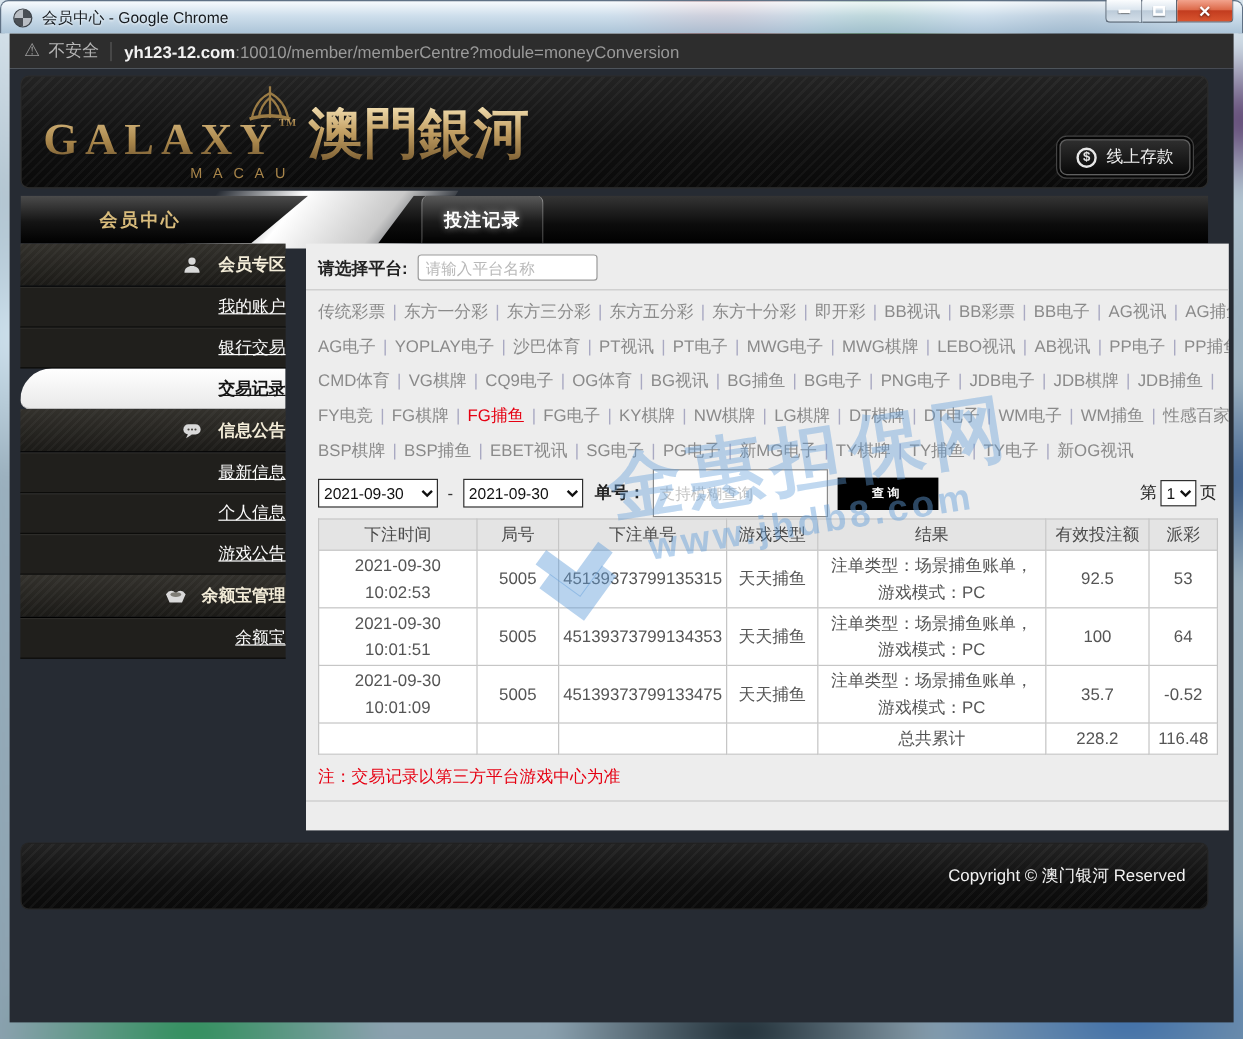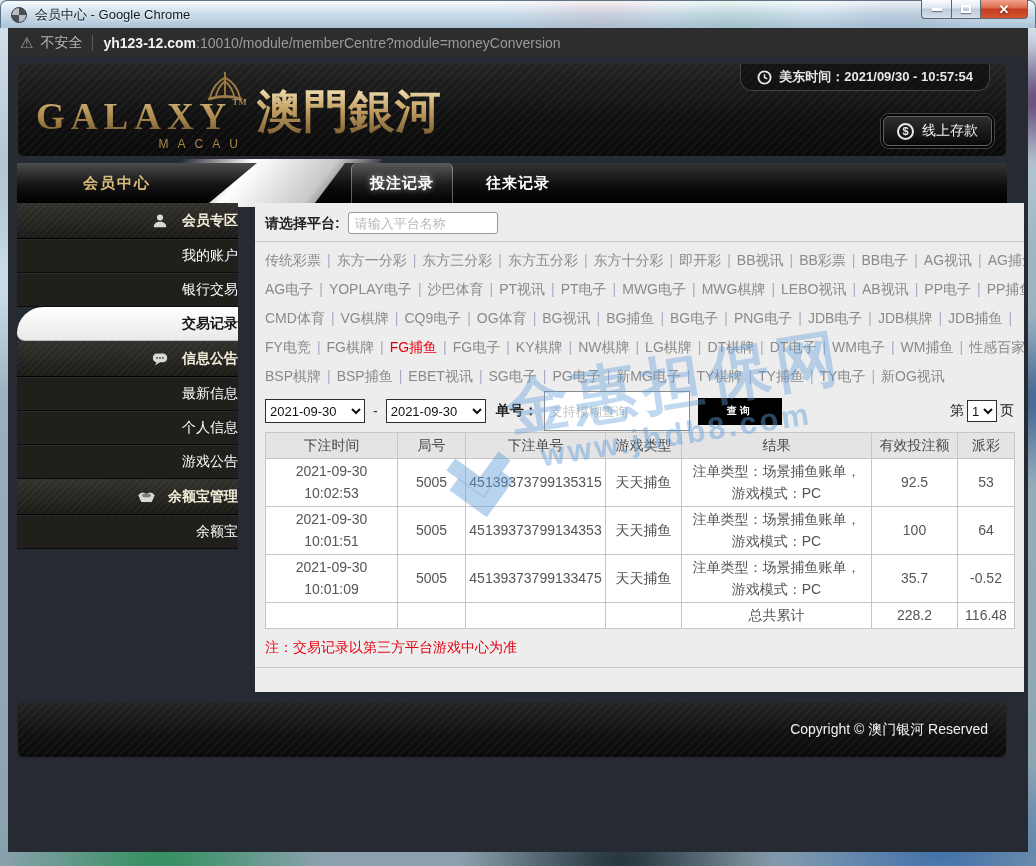--- a/index.html
+++ b/index.html
@@ -100,21 +100,21 @@
 
   
   .main-row { position:absolute; left:9px; top:146px; width:990px; }
   .sidebar { position:absolute; left:0; top:0; width:221px; }
   .sb-item { display:flex; align-items:center; cursor:pointer;justify-content:flex-end; }
   .sb-item.section { height:36px; padding-left:16px; gap:12px; color:#f3ecd8; font-size:14px; font-weight:bold;
     background:linear-gradient(180deg,#32302b 0%, #1b1a17 100%); border-bottom:1px solid #000;
     background-image:repeating-linear-gradient(135deg, rgba(255,255,255,.03) 0 2px, rgba(0,0,0,0) 2px 5px),
       linear-gradient(180deg,#33312c 0%, #1b1a17 100%); }
   .sb-item.sub { height:34px; padding-left:24px; color:#fdfdfd; font-size:14px; background:#201f1c;
-    border-bottom:1px solid #0c0c0a; box-shadow:inset 0 1px 0 rgba(255,255,255,.06); }
+    border-bottom:1px solid #0c0c0a; box-shadow:inset 0 1px 0 rgba(255,255,255,.06);text-decoration:underline; }
   .sb-item.sub.active { background:linear-gradient(180deg,#ffffff 0%, #e9e9e9 100%); color:#141414; font-weight:bold;
     border-radius:34px 0 0 10px; border-bottom:1px solid #bbb; box-shadow:none; }
   .sb-icon { width:20px; display:flex; justify-content:center; }
 
   
   .content { position:absolute; left:238px; top:0; width:769px; height:489px; background:#ededed; overflow:hidden; }
   .select-row { height:39px; padding:9px 10px 0 10px; border-bottom:1px solid #c9c9c9; display:flex; align-items:flex-start; gap:8px; }
   .select-row label { font-size:14px; font-weight:bold; color:#222; line-height:22px; }
   .platform-input { width:150px; height:22px; border:1px solid #9a9a9a; border-radius:3px; padding:0 6px; font-size:13px;
     color:#333; background:#fff; font-family:"Liberation Sans", sans-serif; }
@@ -186,21 +186,21 @@
     <div class="ctrl close">
         <span class="glyph-close">✕</span>
       </div>
   </div>
 
   <div class="urlbar">
     <span class="warn-icon">⚠</span>
     <span class="insecure">不安全</span>
     <span class="url-divider"></span>
     <span class="url-domain">yh123-12.com</span>
-    <span class="url-path">:10010/module/memberCentre?module=moneyConversion</span>
+    <span class="url-path">:10010/member/memberCentre?module=moneyConversion</span>
   </div>
 
   <div class="page">
 
     <div class="site-header texture">
       <div class="logo">
         <div class="galaxy-col">
           <svg class="fountain" width="44" height="36" viewBox="0 0 44 36">
             <g stroke="#9a7b45" stroke-width="2" fill="none">
               <path d="M22 2 L22 30"></path>
@@ -211,43 +211,33 @@
               <path d="M4 31 Q22 25 40 31" stroke-width="3"></path>
             </g>
           </svg>
           <div>
             <span class="galaxy-word">GALAXY</span><sup class="tm galaxy-word">TM</sup>
           </div>
           <div class="macau-word">MACAU</div>
         </div>
         <div class="cn-word">澳門銀河</div>
       </div>
-      <div class="time-badge">
-        <span class="clock-icon">
-          <svg width="15" height="15" viewBox="0 0 16 16">
-              <circle cx="8" cy="8" r="6.5" fill="none" stroke="#e8e8e8" stroke-width="2"></circle>
-              <path d="M8 4.5 V8 L11 9.5" stroke="#e8e8e8" stroke-width="1.6" fill="none"></path>
-            </svg>
-        </span>
-        <span>美东时间：2021/09/30 - 10:57:54</span>
-      </div>
       <div class="deposit-btn">
         <span class="dollar-icon">$</span>
         <span>线上存款</span>
       </div>
     </div>
 
     <div class="nav-row">
       <div class="nav-white"></div>
       <div class="sidebar-head">
         <span>会员中心</span>
       </div>
       <div class="tabs-bar">
         <div class="tab active">投注记录</div>
-        <div class="tab">往来记录</div>
       </div>
     </div>
 
     <div class="main-row">
       <div class="sidebar" id="sidebar-items">
           <div class="sb-item section">
             <span class="sb-icon">
               <svg width="18" height="18" viewBox="0 0 20 20">
                 <circle cx="10" cy="6.2" r="3.4" fill="#d9d9d9"></circle>
                 <path d="M3 17c0-4.2 3.1-6.2 7-6.2s7 2 7 6.2z" fill="#d9d9d9"></path>

